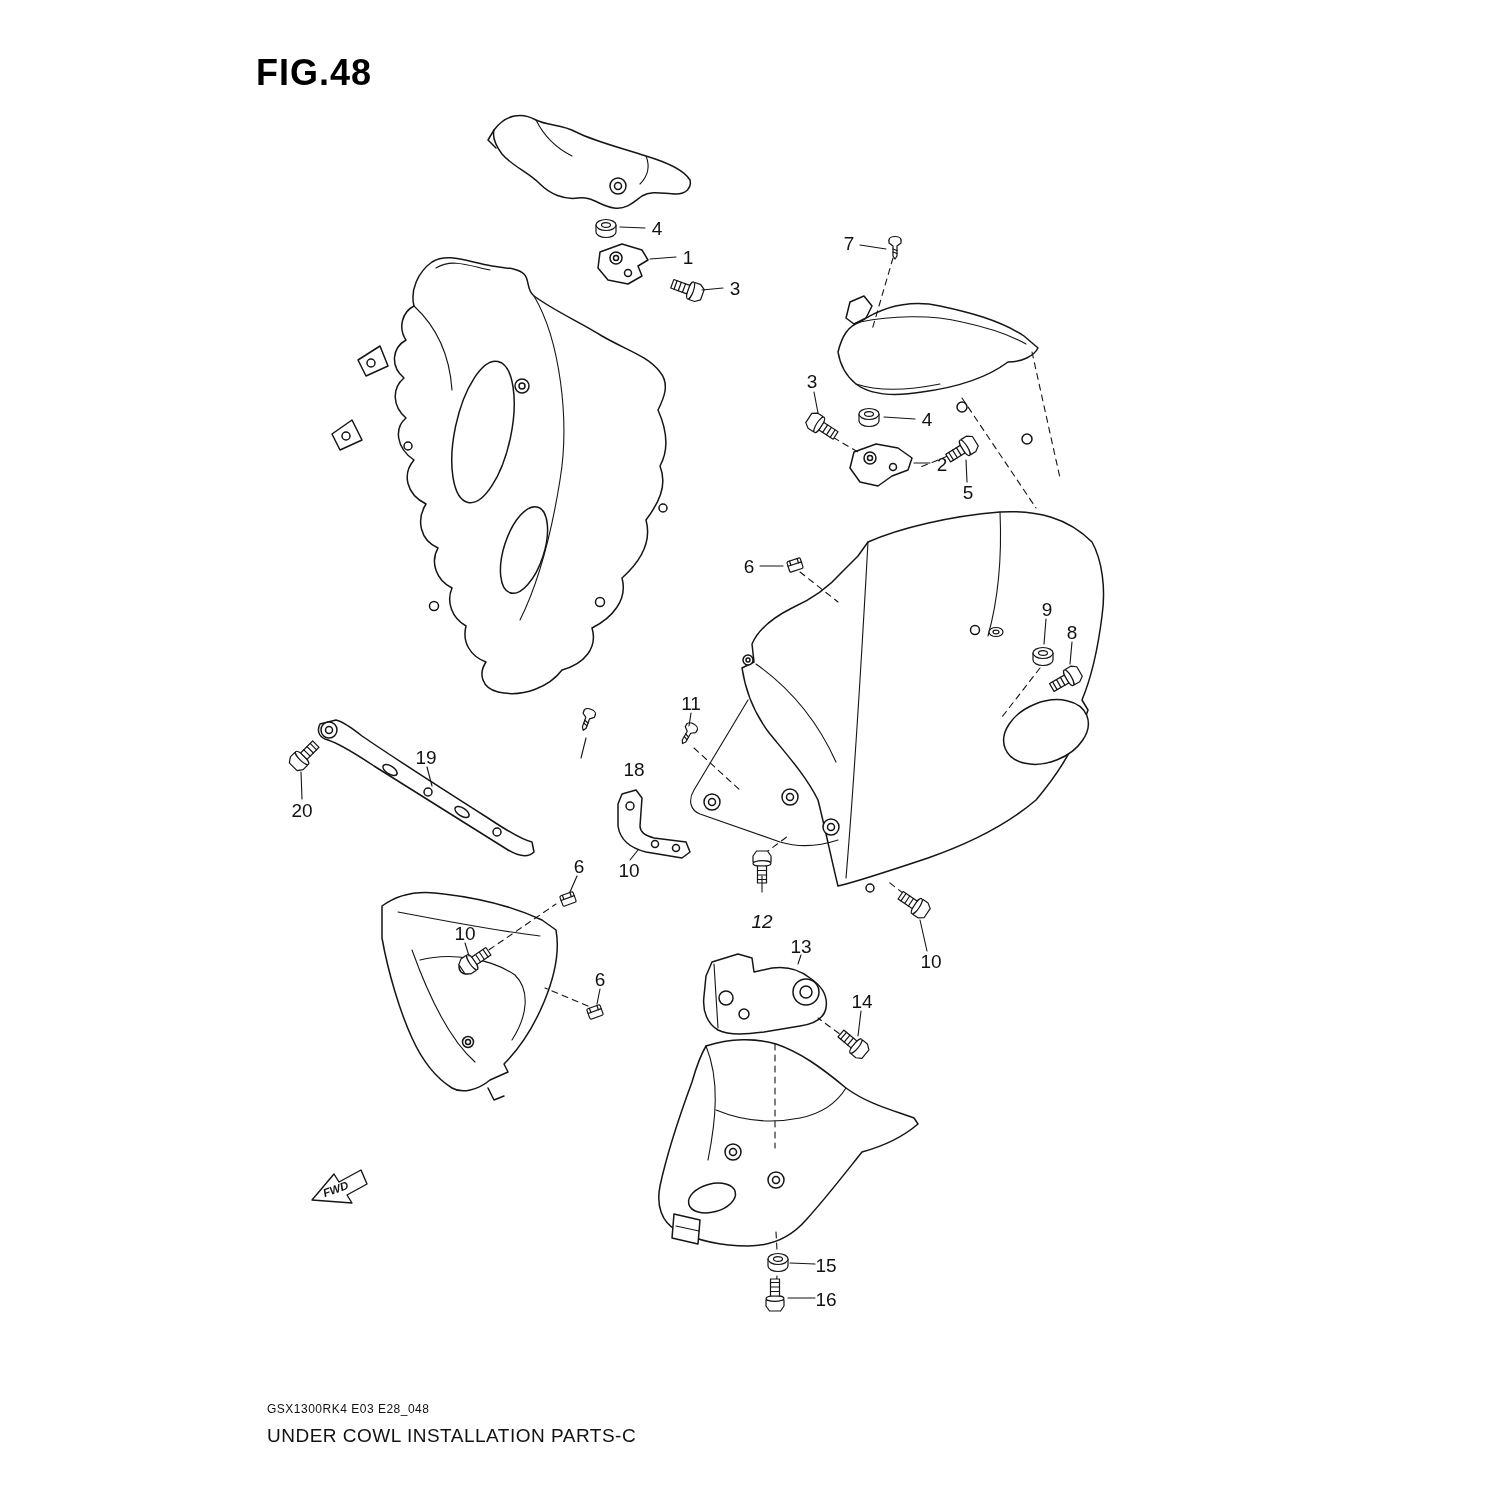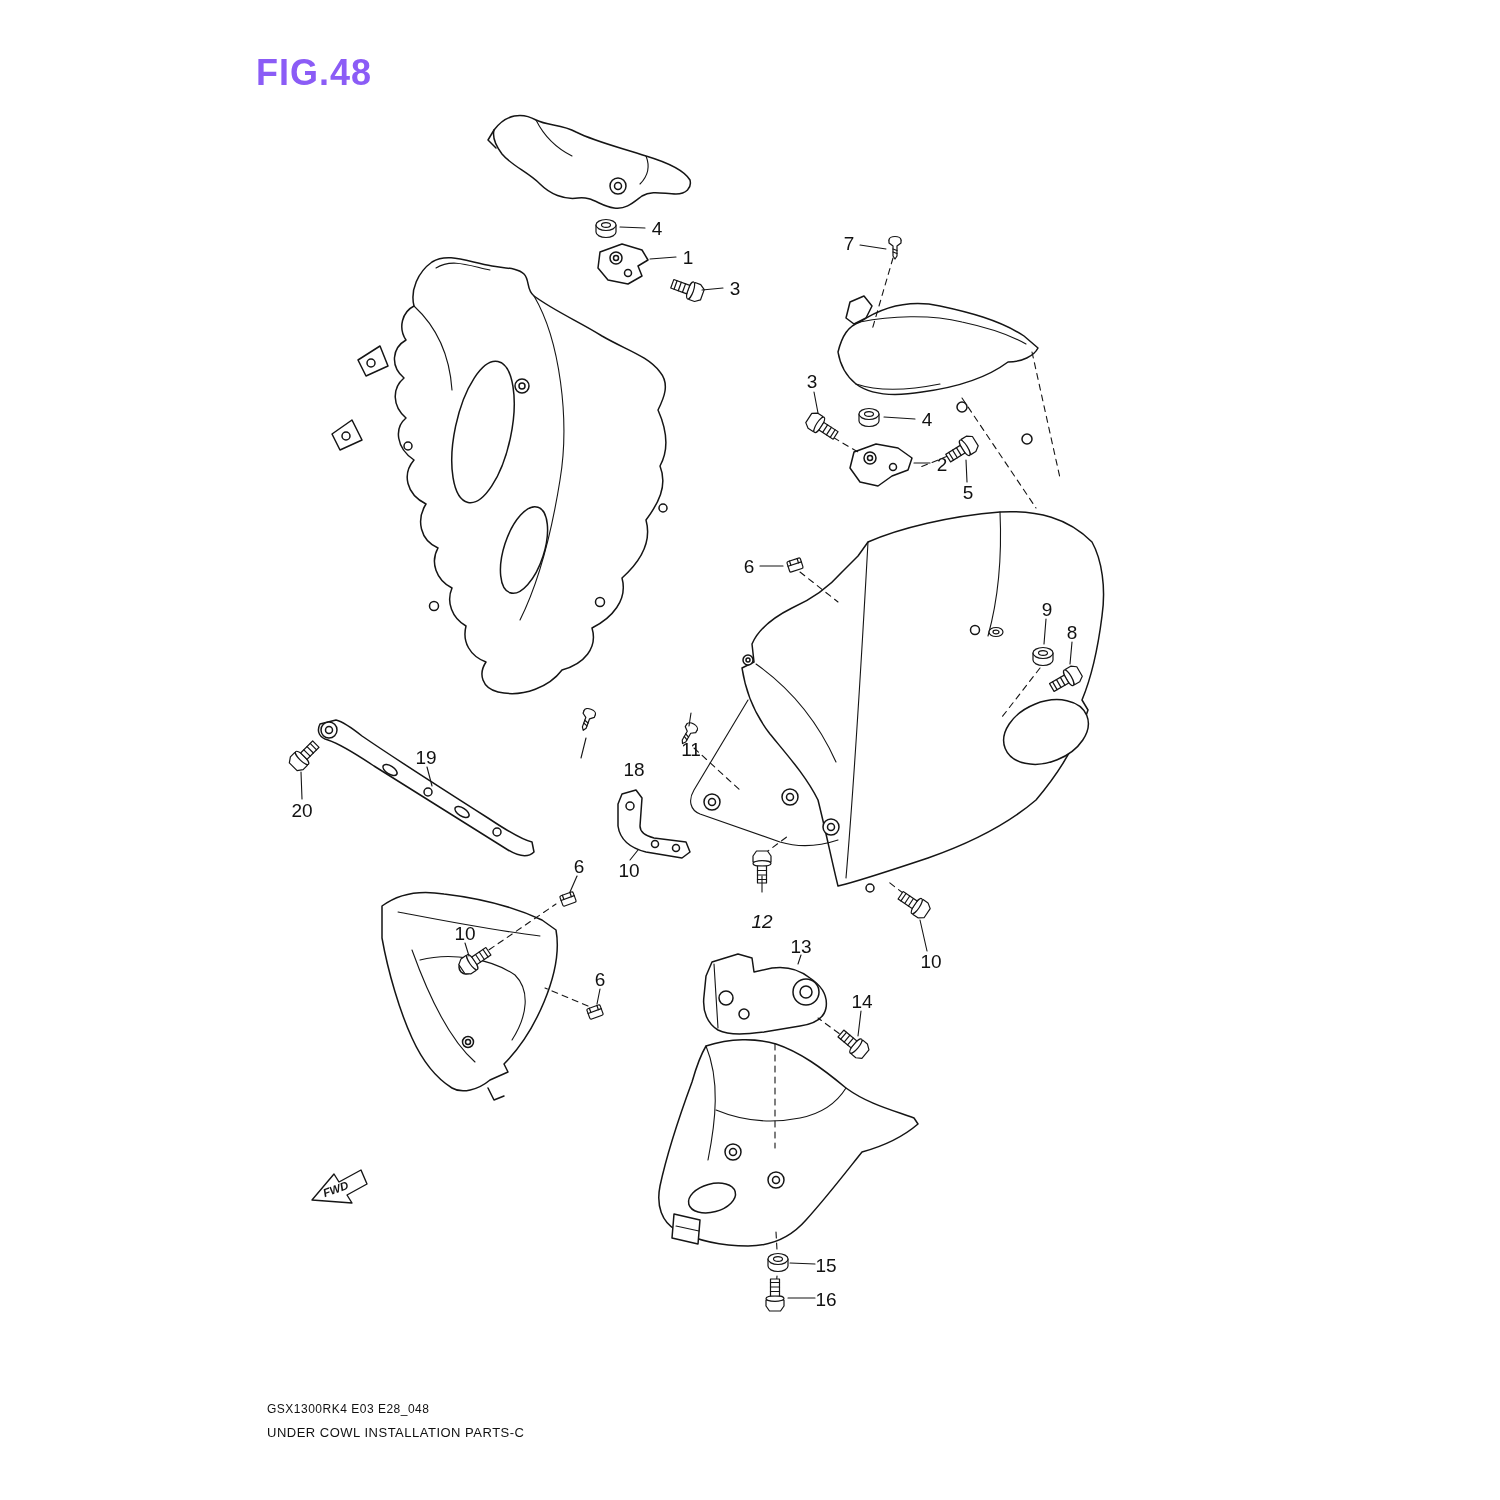--- a/index.html
+++ b/index.html
@@ -4,32 +4,32 @@
 <style>
   html,body{margin:0;padding:0}
   body{
     width:1500px;height:1500px;position:relative;overflow:hidden;
     background:#ffffff;color:#111;
     font-family:"Liberation Sans", sans-serif;
   }
   .page{position:absolute;inset:0}
   .fig-title{
     position:absolute;left:256px;top:52px;margin:0;
-    font-size:36px;font-weight:800;letter-spacing:1px;color:#8b5cf6;
+    font-size:36px;font-weight:800;letter-spacing:1px;color:#000000;
   }
   .diagram{position:absolute;inset:0}
   svg{position:absolute;left:0;top:0}
   .callout-layer{position:absolute;inset:0;pointer-events:none}
   .callout{
     position:absolute;transform:translate(-50%,-50%);
     font-size:19px;line-height:1;color:#111;white-space:nowrap;
   }
   .footer{position:absolute;left:267px;top:1402px}
   .footer .code{font-size:12px;letter-spacing:0.5px;margin:0 0 9px 0}
-  .footer .caption{font-size:13px;letter-spacing:0.5px;margin:0}
+  .footer .caption{font-size:19px;letter-spacing:0.5px;margin:0}
 </style>
 </head>
 <body>
 
 <div class="page">
 
   <h1 class="fig-title">FIG.48</h1>
 
   <div class="diagram">
 
@@ -273,21 +273,21 @@
         <span class="callout" style="left: 688px; top: 257px;">1</span>
         <span class="callout" style="left: 735px; top: 288px;">3</span>
         <span class="callout" style="left: 849px; top: 243px;">7</span>
         <span class="callout" style="left: 812px; top: 381px;">3</span>
         <span class="callout" style="left: 927px; top: 419px;">4</span>
         <span class="callout" style="left: 942px; top: 464px;">2</span>
         <span class="callout" style="left: 968px; top: 492px;">5</span>
         <span class="callout" style="left: 749px; top: 566px;">6</span>
         <span class="callout" style="left: 1047px; top: 609px;">9</span>
         <span class="callout" style="left: 1072px; top: 632px;">8</span>
-        <span class="callout" style="left: 691px; top: 703px; margin-top: 46px;">11</span>
+        <span class="callout" style="left: 691px; top: 703px;">11</span>
         <span class="callout" style="left: 598px; top: 769px; margin-left: 36px;">18</span>
         <span class="callout" style="left: 426px; top: 757px;">19</span>
         <span class="callout" style="left: 302px; top: 810px;">20</span>
         <span class="callout" style="left: 629px; top: 870px;">10</span>
         <span class="callout" style="left: 579px; top: 866px;">6</span>
         <span class="callout" style="left: 762px; top: 921px; font-style: italic;">12</span>
         <span class="callout" style="left: 465px; top: 933px;">10</span>
         <span class="callout" style="left: 931px; top: 961px;">10</span>
         <span class="callout" style="left: 600px; top: 979px;">6</span>
         <span class="callout" style="left: 801px; top: 946px;">13</span>

